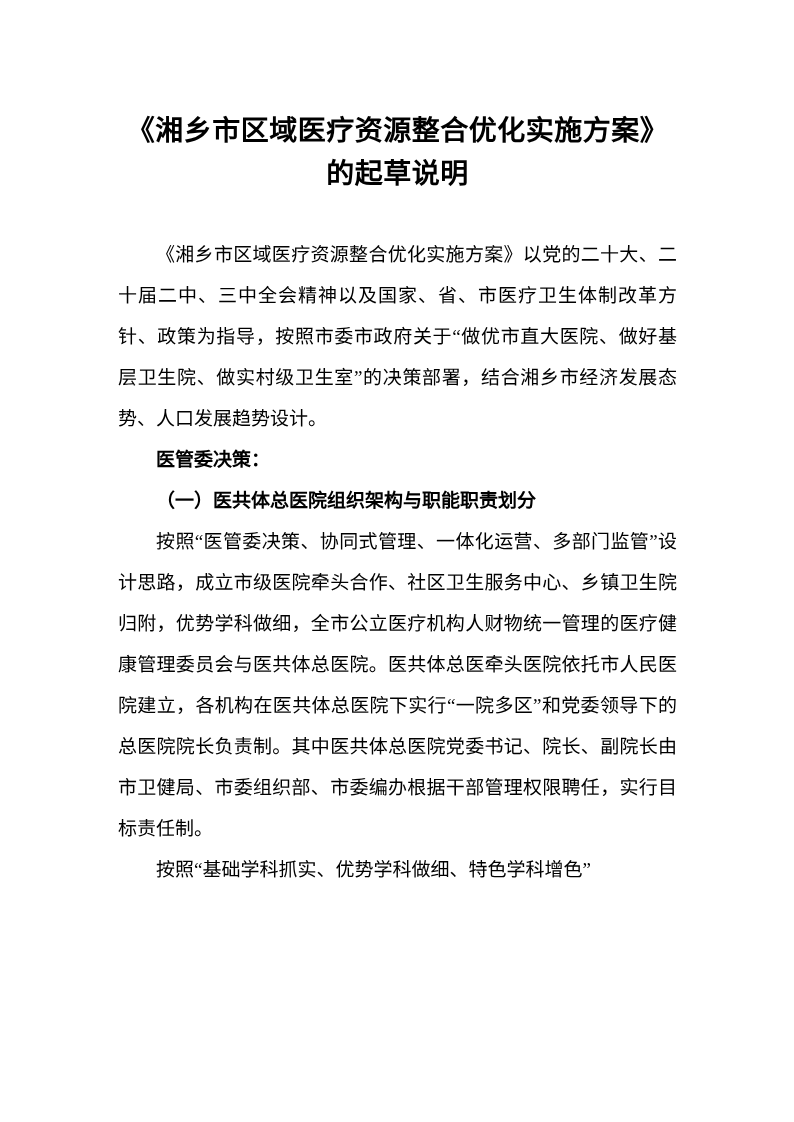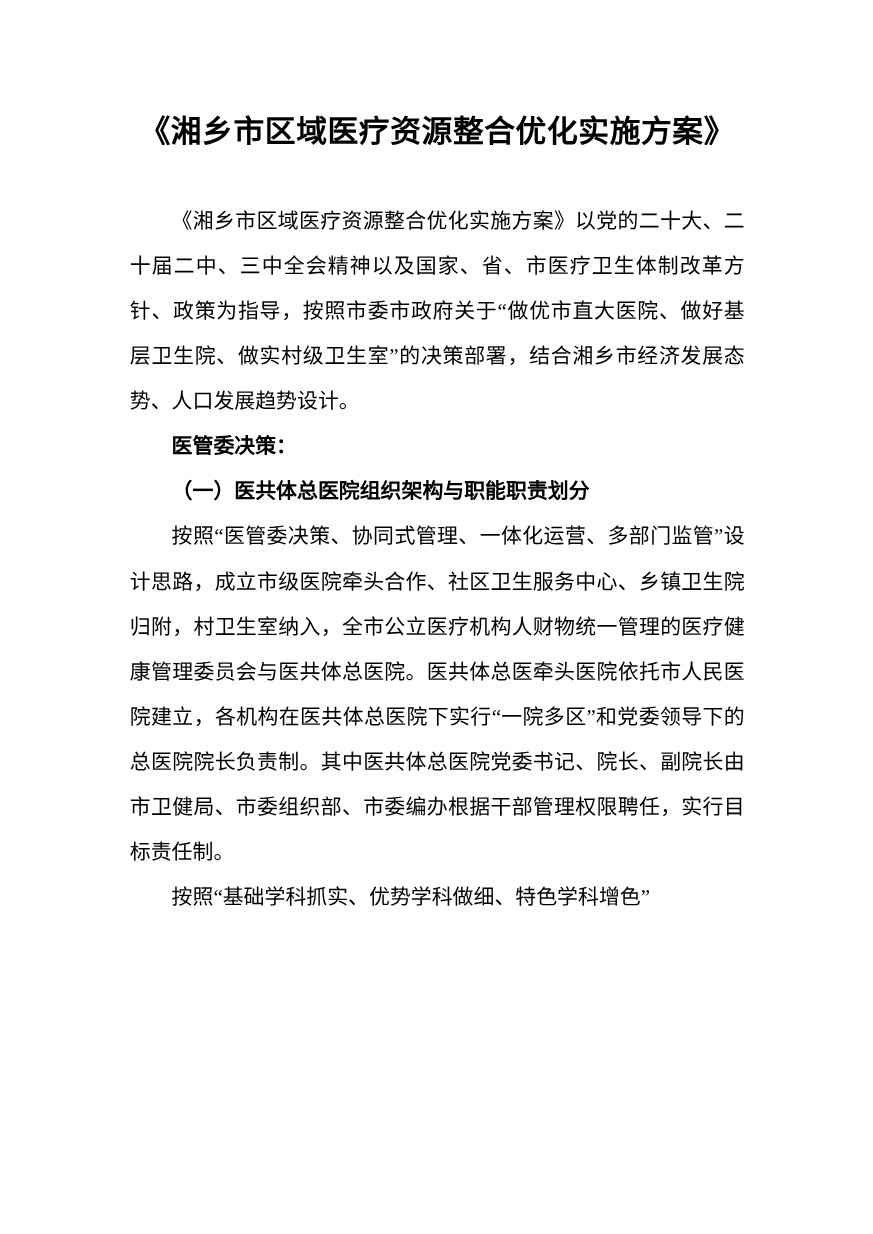--- a/index.html
+++ b/index.html
@@ -4,21 +4,21 @@
 <style>
   html, body {
     margin: 0;
     padding: 0;
     background: #ffffff;
   }
   .page {
     position: relative;
     width: 794px;
     height: 876px;
-    margin: 4px auto;
+    margin: 14px auto;
     background: #ffffff;
     box-sizing: border-box;
     padding: 95px 117px 0 118px;
     color: #000000;
     font-family: "Liberation Serif", "DejaVu Serif", serif;
     overflow: hidden;
   }
   .doc-title {
     margin: 0 0 39px 0;
     font-size: 28px;
@@ -50,23 +50,24 @@
     text-align: left;
   }
 </style>
 </head>
 <body>
 
 <div class="page">
 
   <h1 class="doc-title">
     <span class="title-line">《湘乡市区域医疗资源整合优化实施方案》</span>
+    <span class="title-line">的起草说明</span>
   </h1>
 
   <div class="doc-body">
     <p class="para">《湘乡市区域医疗资源整合优化实施方案》以党的二十大、二十届二中、三中全会精神以及国家、省、市医疗卫生体制改革方针、政策为指导，按照市委市政府关于“做优市直大医院、做好基层卫生院、做实村级卫生室”的决策部署，结合湘乡市经济发展态势、人口发展趋势设计。</p>
     <p class="subheading">医管委决策：</p>
     <p class="heading2">（一）医共体总医院组织架构与职能职责划分</p>
-    <p class="para">按照“医管委决策、协同式管理、一体化运营、多部门监管”设计思路，成立市级医院牵头合作、社区卫生服务中心、乡镇卫生院归附，村卫生室纳入，全市公立医疗机构人财物统一管理的医疗健康管理委员会与医共体总医院。医共体总医牵头医院依托市人民医院建立，各机构在医共体总医院下实行“一院多区”和党委领导下的总医院院长负责制。其中医共体总医院党委书记、院长、副院长由市卫健局、市委组织部、市委编办根据干部管理权限聘任，实行目标责任制。</p>
+    <p class="para">按照“医管委决策、协同式管理、一体化运营、多部门监管”设计思路，成立市级医院牵头合作、社区卫生服务中心、乡镇卫生院归附，优势学科做细，全市公立医疗机构人财物统一管理的医疗健康管理委员会与医共体总医院。医共体总医牵头医院依托市人民医院建立，各机构在医共体总医院下实行“一院多区”和党委领导下的总医院院长负责制。其中医共体总医院党委书记、院长、副院长由市卫健局、市委组织部、市委编办根据干部管理权限聘任，实行目标责任制。</p>
     <p class="para">按照“基础学科抓实、优势学科做细、特色学科增色”</p>
   </div>
 
 </div>
 
 </body></html>

